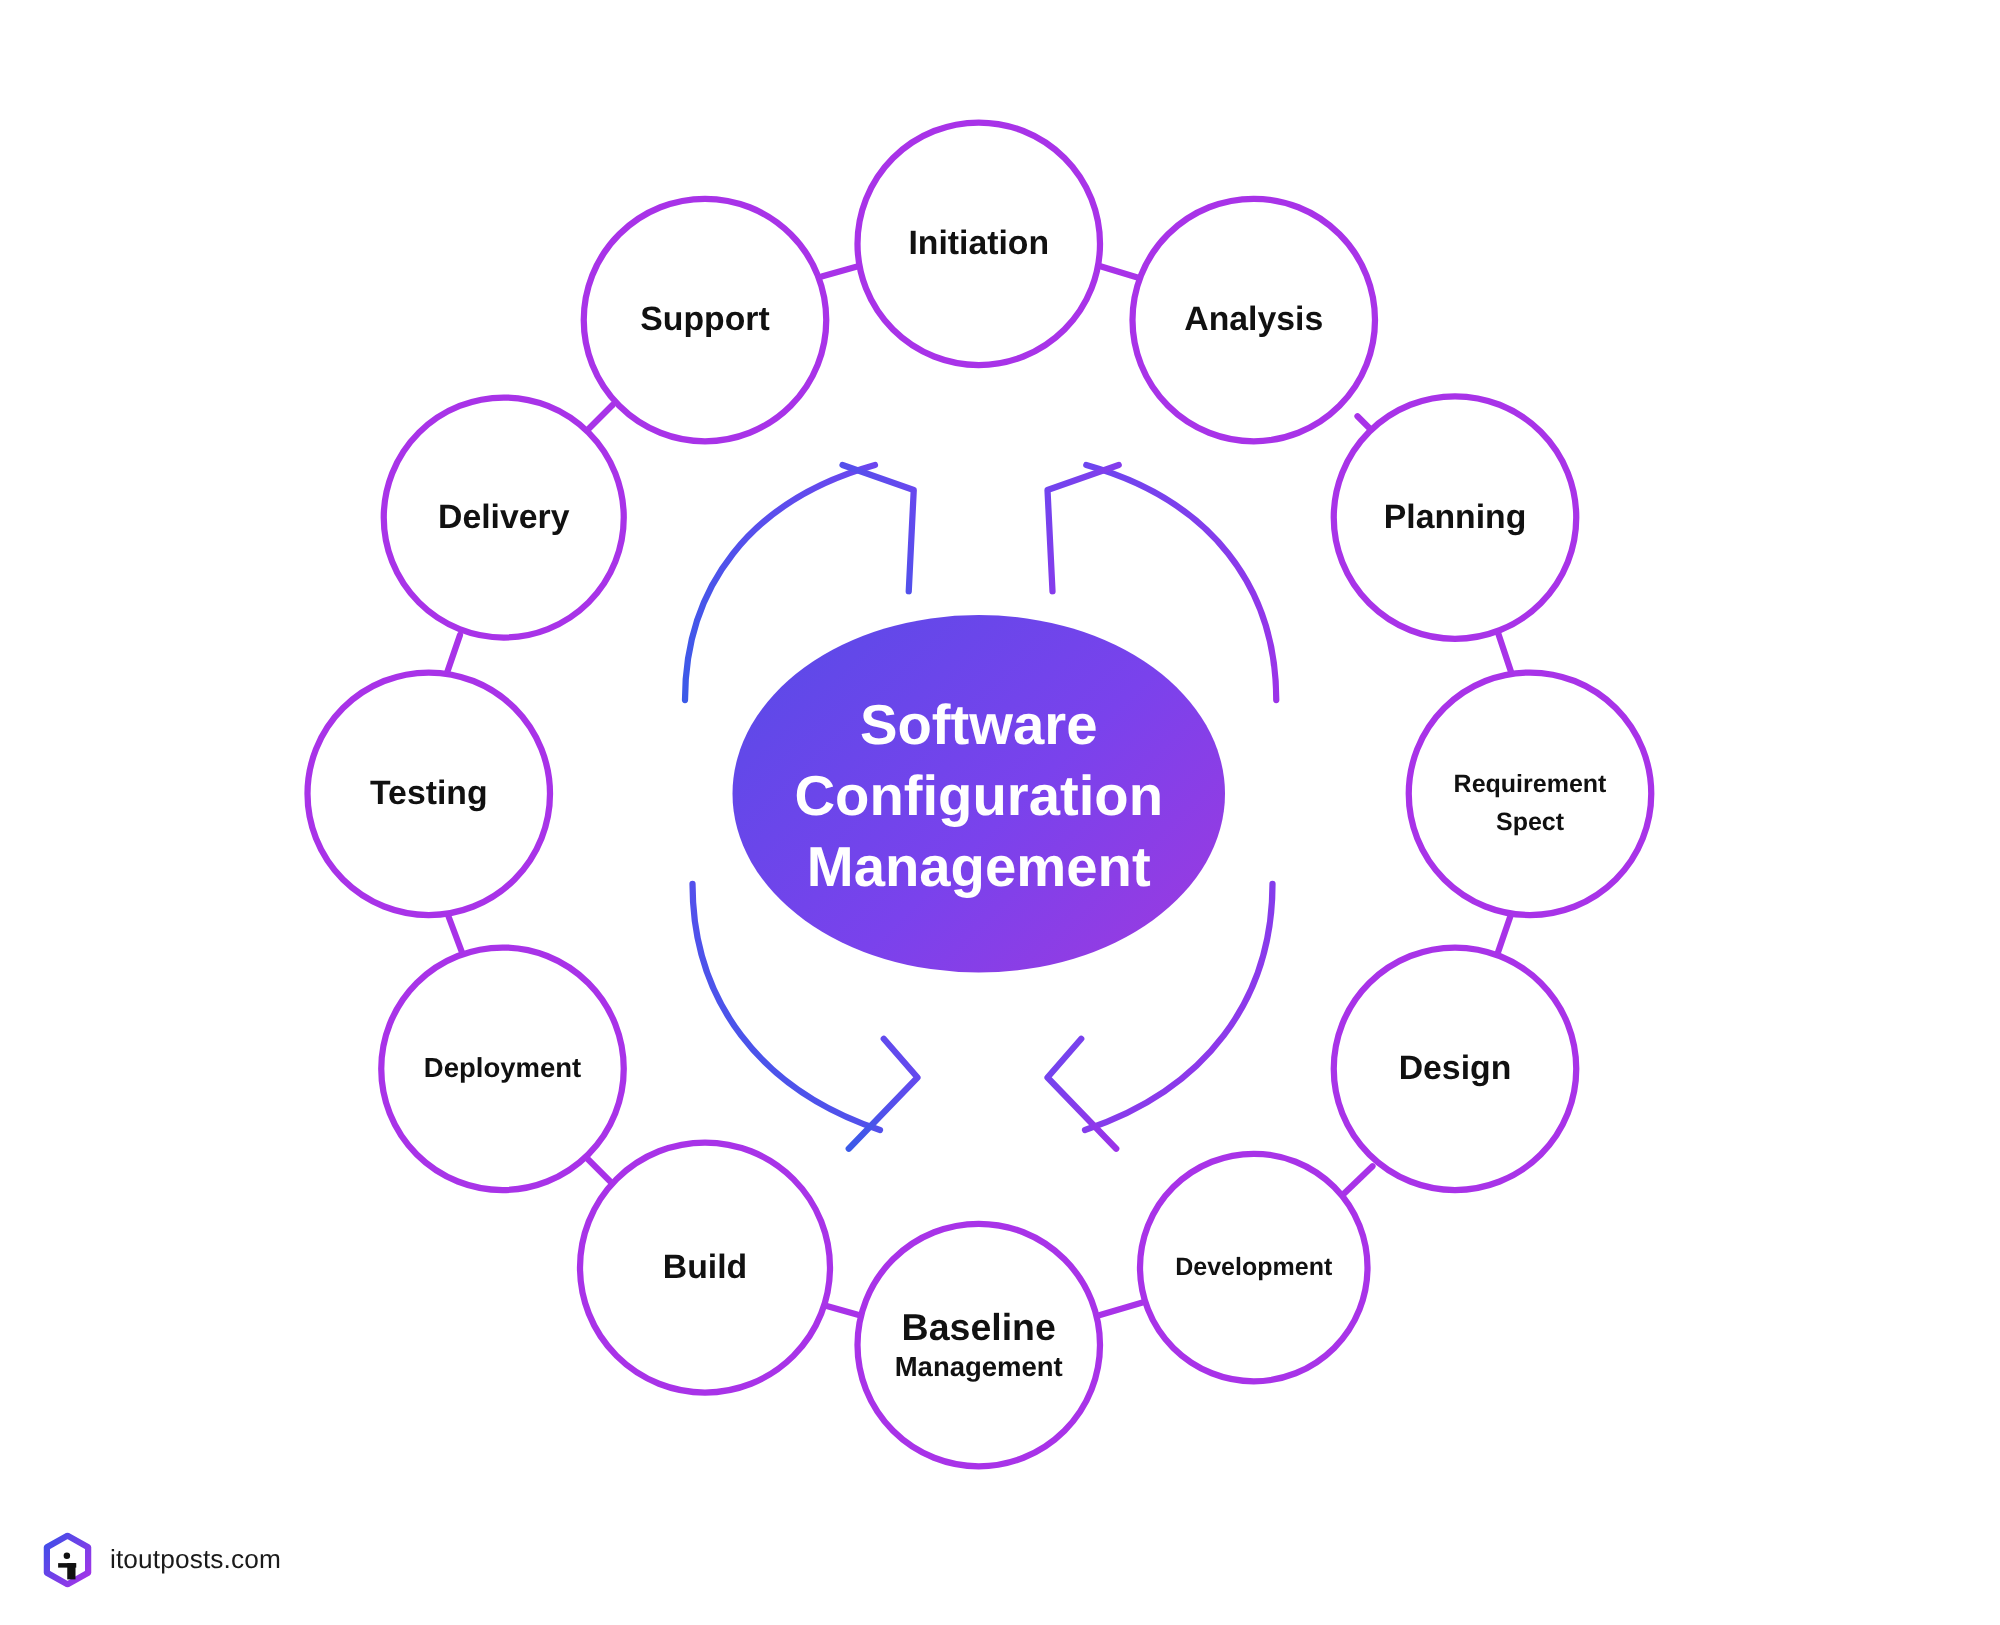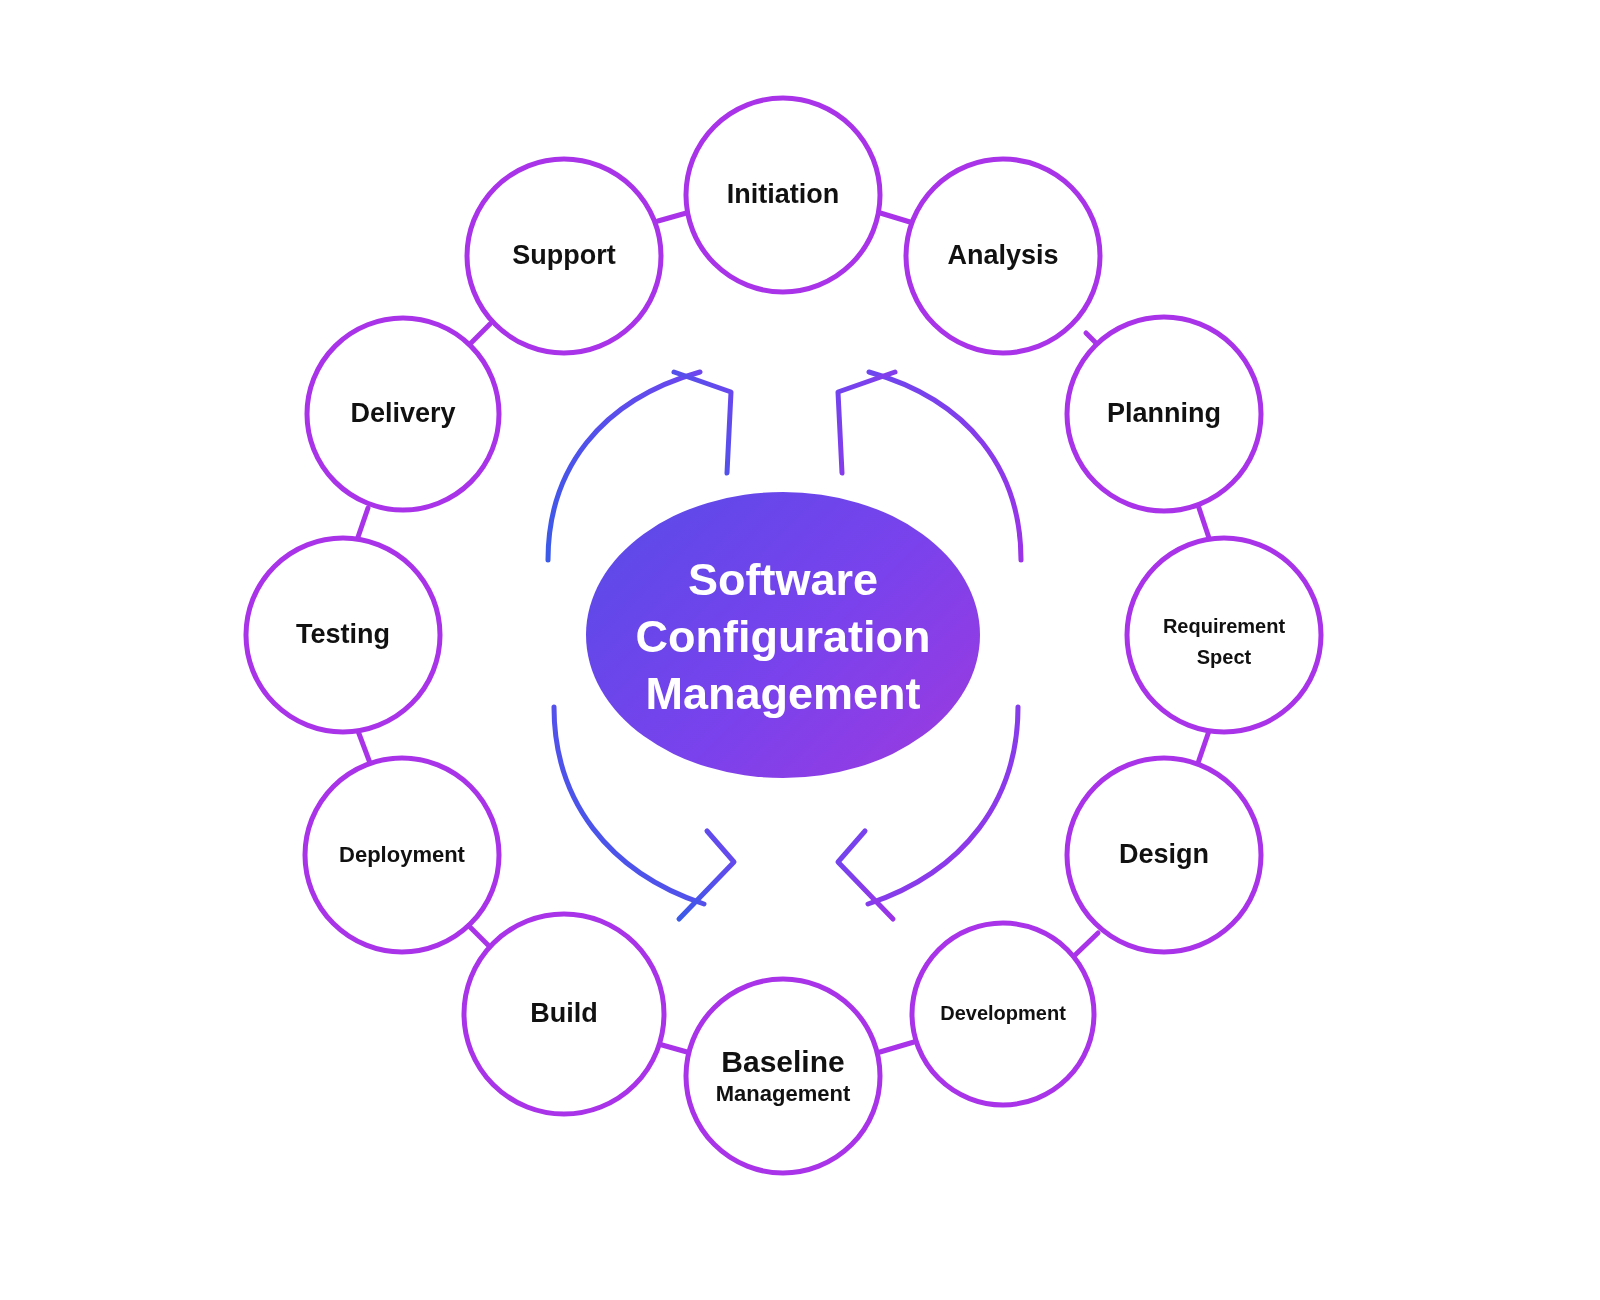--- a/index.html
+++ b/index.html
@@ -204,14 +204,23 @@
       </g>
 
       <g>
         <circle cx="564" cy="256" r="97" fill="#ffffff" stroke="url(#strokeGradRing)" stroke-width="5"></circle>
         <text class="node-label size-md" x="564" y="257">Support</text>
       </g>
 
     </g>
   </svg>
 
+  <div class="footer-bar">
+    <svg class="footer-logo" viewBox="0 0 40 44">
+      <path d="M20 2.5 L36.5 11.8 L36.5 32.2 L20 41.5 L3.5 32.2 L3.5 11.8 Z" fill="none" stroke="url(#logoGrad)" stroke-width="5" stroke-linejoin="round"></path>
+      <circle cx="19.5" cy="18.5" r="2.6" fill="#111111"></circle>
+      <rect x="12.5" y="24.5" width="14.5" height="3.6" fill="#111111"></rect>
+      <rect x="19.8" y="24.5" width="6.6" height="13" fill="#111111"></rect>
+    </svg>
+    <span class="footer-text">itoutposts.com</span>
+  </div>
 
 </div>
 
 </body></html>

